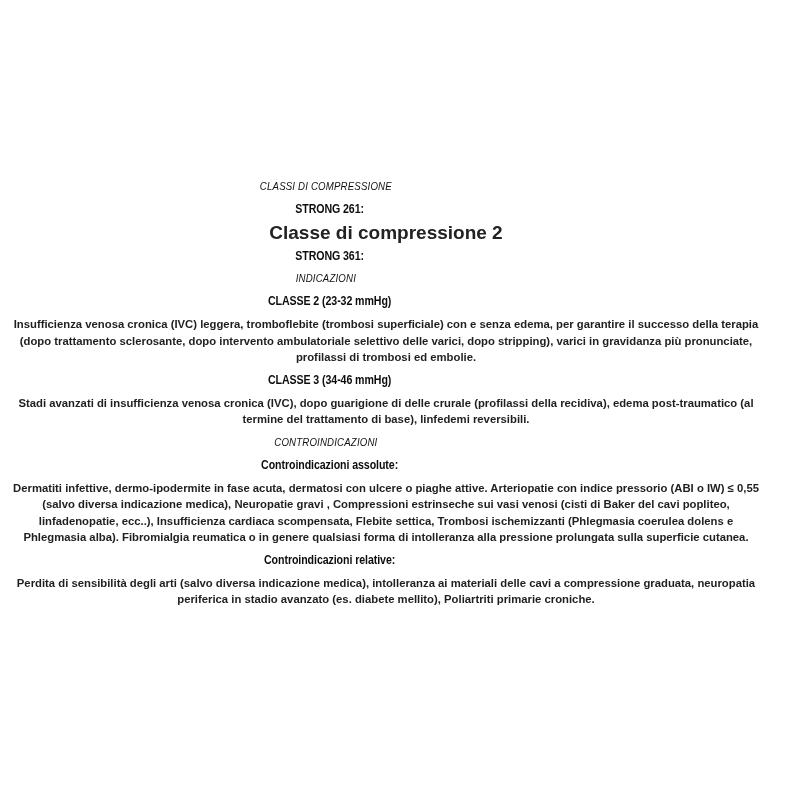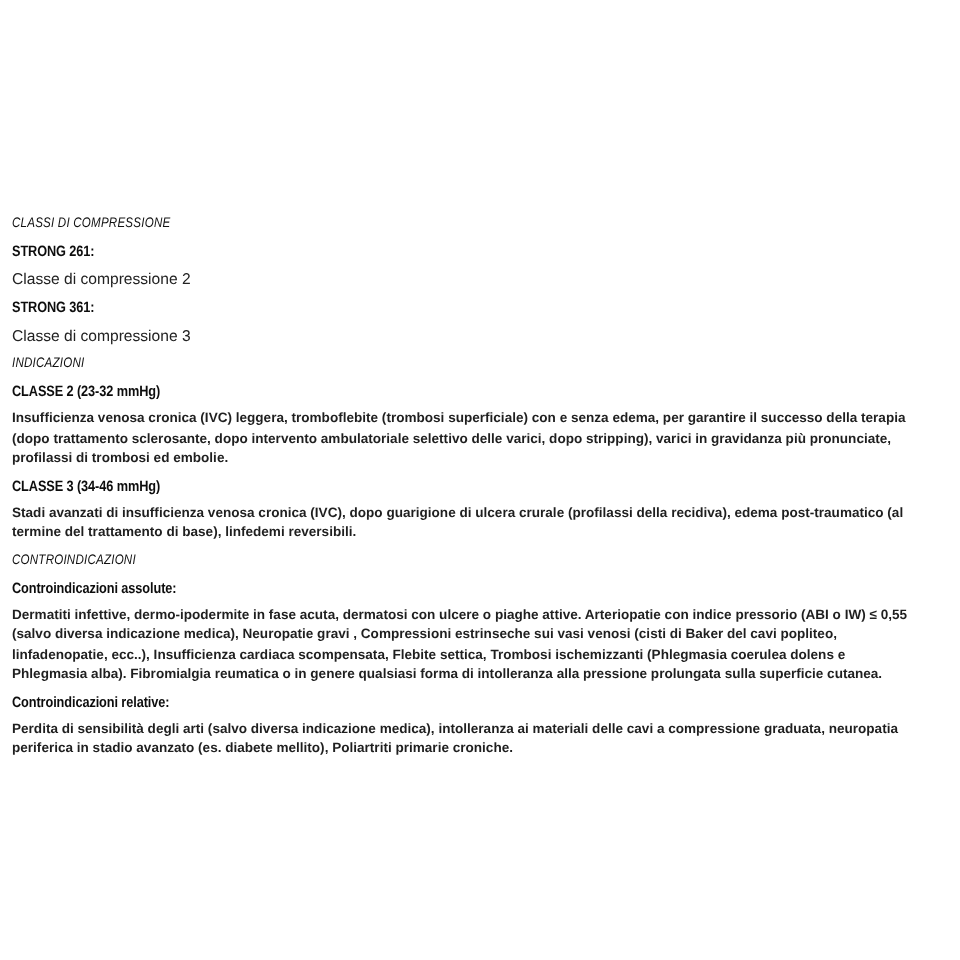--- a/index.html
+++ b/index.html
@@ -12,20 +12,21 @@
     height: 800px;
     overflow: hidden;
     font-family: "Liberation Sans", sans-serif;
     color: #1c1c1c;
     -webkit-font-smoothing: antialiased;
   }
   .doc {
     box-sizing: border-box;
     width: 772px;
     padding: 179px 10px 0 10px;
+    text-align: center;
   }
   .doc-section { margin: 0 0 6px 0; }
 
   
   .sec-heading {
     font-style: italic;
     font-weight: 400;
     font-size: 11.5px;
     line-height: 14px;
     letter-spacing: 0.2px;
@@ -44,23 +45,23 @@
     letter-spacing: -0.1px;
     color: #0d0d0d;
     margin: 0 0 7px 0;
     transform: scaleX(0.85);
     transform-origin: 0 50%;
     white-space: nowrap;
   }
 
   
   .line-text {
-    font-size: 13px;
+    font-size: 19px;
     line-height: 17px;
-    font-weight: 400;
+    font-weight: 700;
     color: #222222;
     margin: 0 0 8px 0;
   }
 
   
   .body-text {
     font-size: 11.3px;
     line-height: 16.5px;
     font-weight: 700;
     letter-spacing: 0;
@@ -71,29 +72,28 @@
 </head>
 <body>
 
 <main class="doc">
 
   <section class="doc-section">
     <h2 class="sec-heading">CLASSI DI COMPRESSIONE</h2>
     <h3 class="subheading">STRONG 261:</h3>
     <p class="line-text">Classe di compressione 2</p>
     <h3 class="subheading">STRONG 361:</h3>
-    <p class="line-text">Classe di compressione 3</p>
   </section>
 
   <section class="doc-section">
     <h2 class="sec-heading">INDICAZIONI</h2>
     <h3 class="subheading">CLASSE 2 (23-32 mmHg)</h3>
     <p class="body-text">Insufficienza venosa cronica (IVC) leggera, tromboflebite (trombosi superficiale) con e senza edema, per garantire il successo della terapia (dopo trattamento sclerosante, dopo intervento ambulatoriale selettivo delle varici, dopo stripping), varici in gravidanza più pronunciate, profilassi di trombosi ed embolie.</p>
     <h3 class="subheading">CLASSE 3 (34-46 mmHg)</h3>
-    <p class="body-text">Stadi avanzati di insufficienza venosa cronica (IVC), dopo guarigione di ulcera crurale (profilassi della recidiva), edema post-traumatico (al termine del trattamento di base), linfedemi reversibili.</p>
+    <p class="body-text">Stadi avanzati di insufficienza venosa cronica (IVC), dopo guarigione di delle crurale (profilassi della recidiva), edema post-traumatico (al termine del trattamento di base), linfedemi reversibili.</p>
   </section>
 
   <section class="doc-section">
     <h2 class="sec-heading">CONTROINDICAZIONI</h2>
     <h3 class="subheading">Controindicazioni assolute:</h3>
     <p class="body-text">Dermatiti infettive, dermo-ipodermite in fase acuta, dermatosi con ulcere o piaghe attive. Arteriopatie con indice pressorio (ABI o IW) ≤ 0,55 (salvo diversa indicazione medica), Neuropatie gravi , Compressioni estrinseche sui vasi venosi (cisti di Baker del cavi popliteo, linfadenopatie, ecc..), Insufficienza cardiaca scompensata, Flebite settica, Trombosi ischemizzanti (Phlegmasia coerulea dolens e Phlegmasia alba). Fibromialgia reumatica o in genere qualsiasi forma di intolleranza alla pressione prolungata sulla superficie cutanea.</p>
     <h3 class="subheading">Controindicazioni relative:</h3>
     <p class="body-text">Perdita di sensibilità degli arti (salvo diversa indicazione medica), intolleranza ai materiali delle cavi a compressione graduata, neuropatia periferica in stadio avanzato (es. diabete mellito), Poliartriti primarie croniche.</p>
   </section>
 

